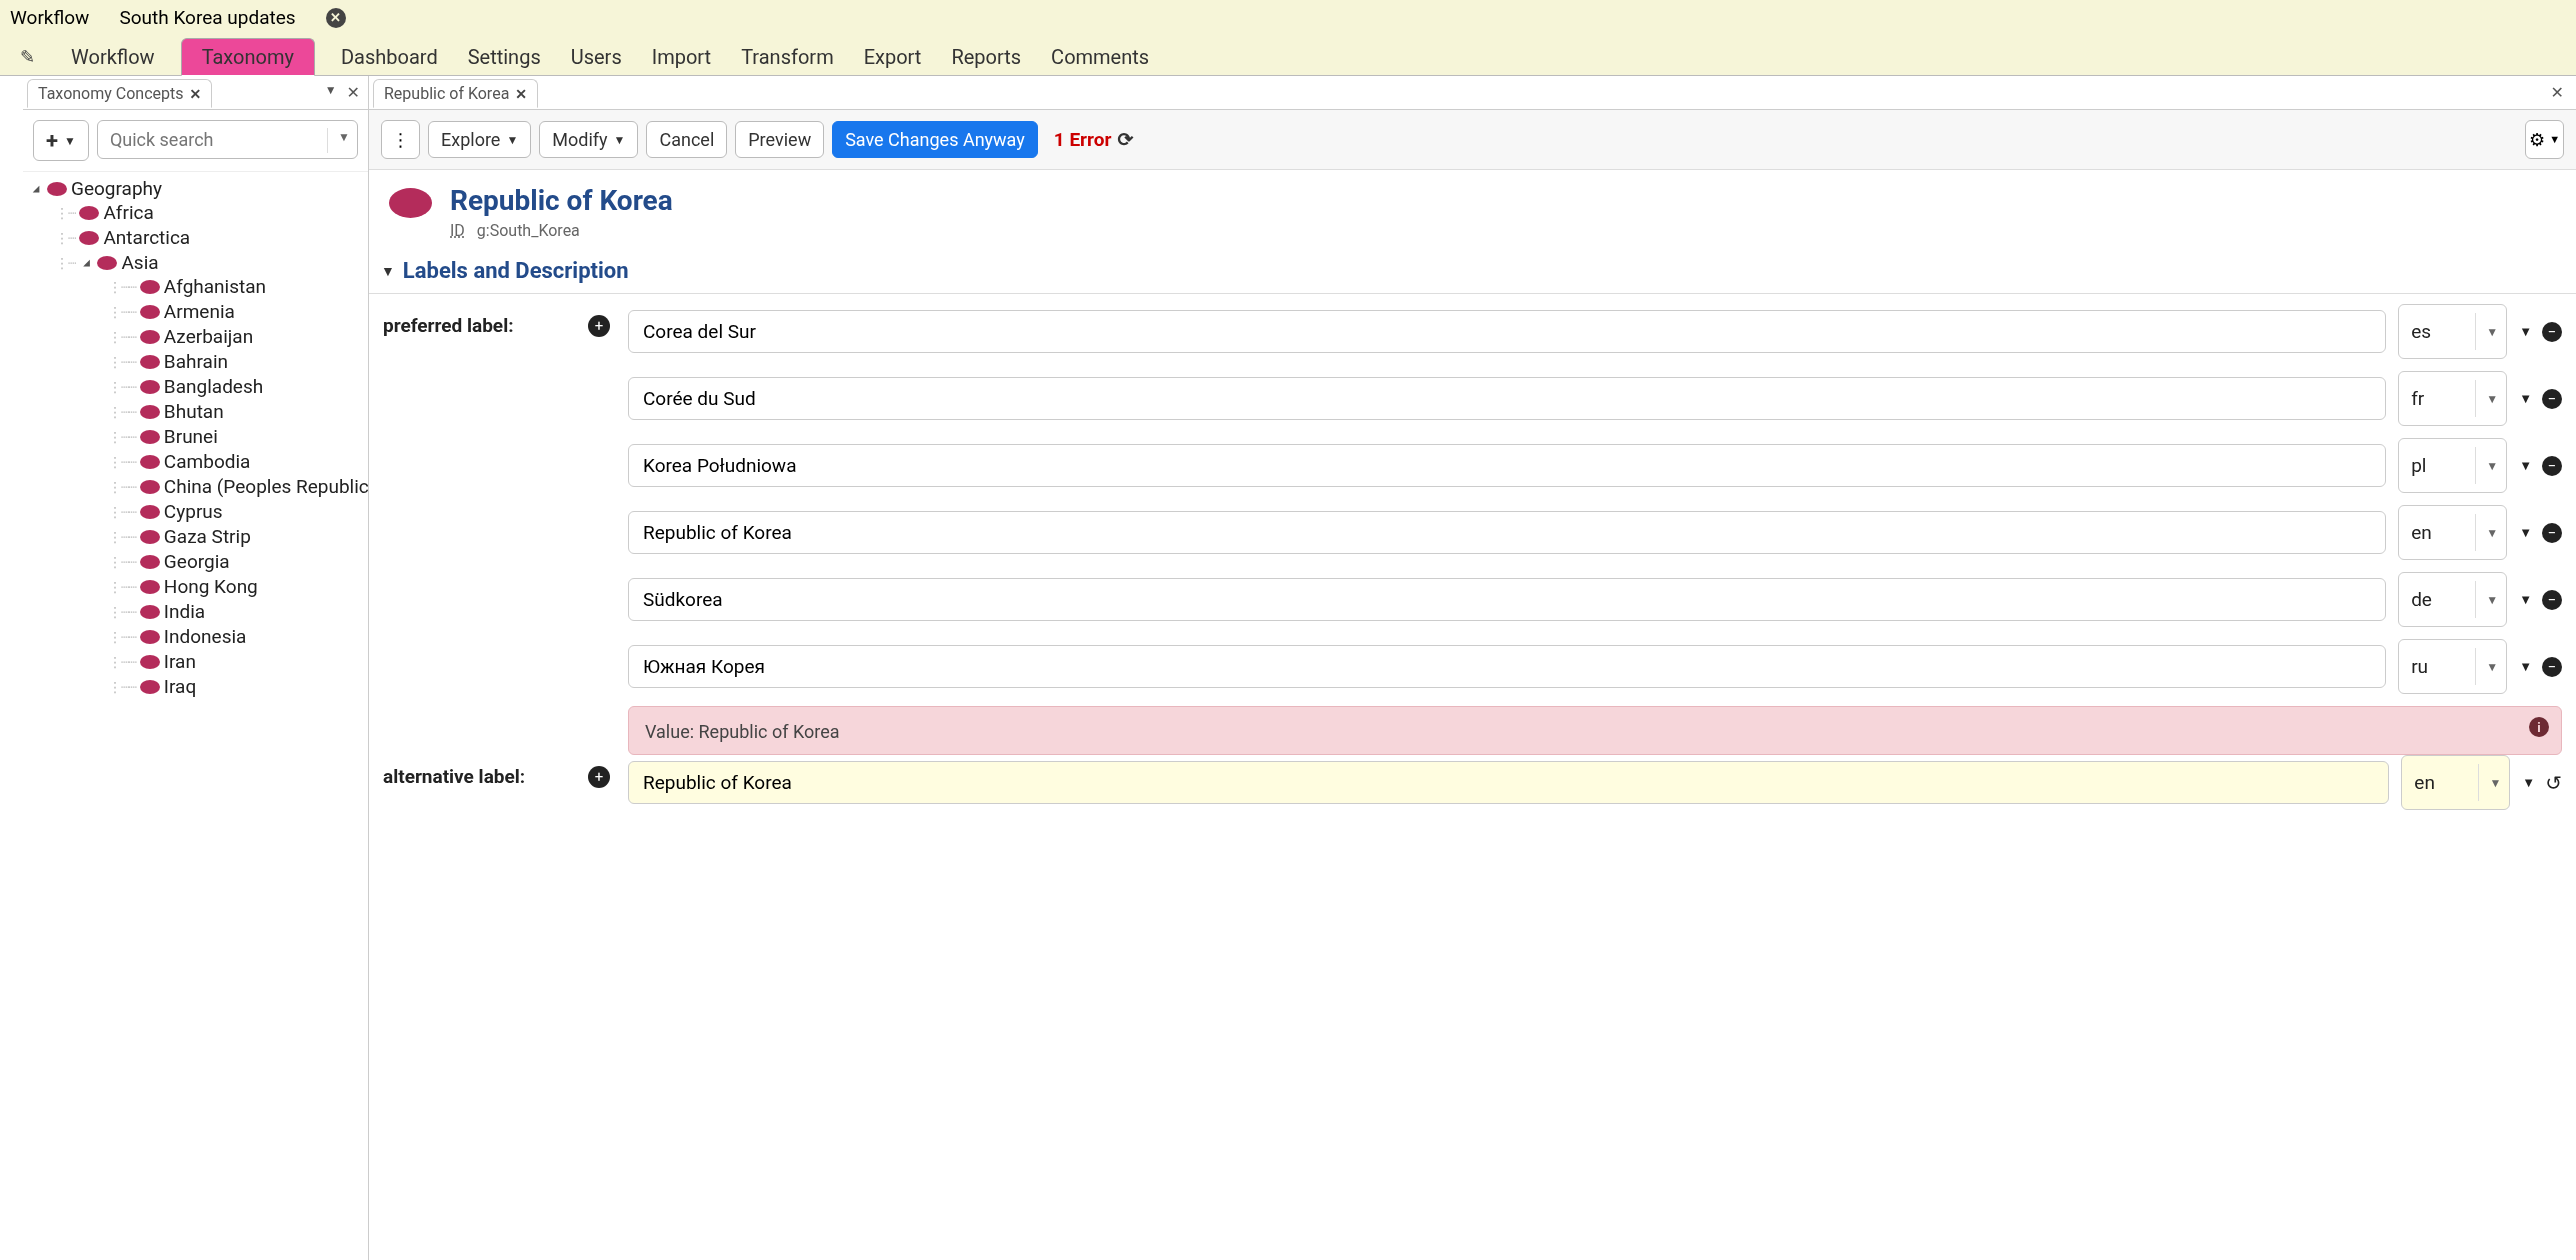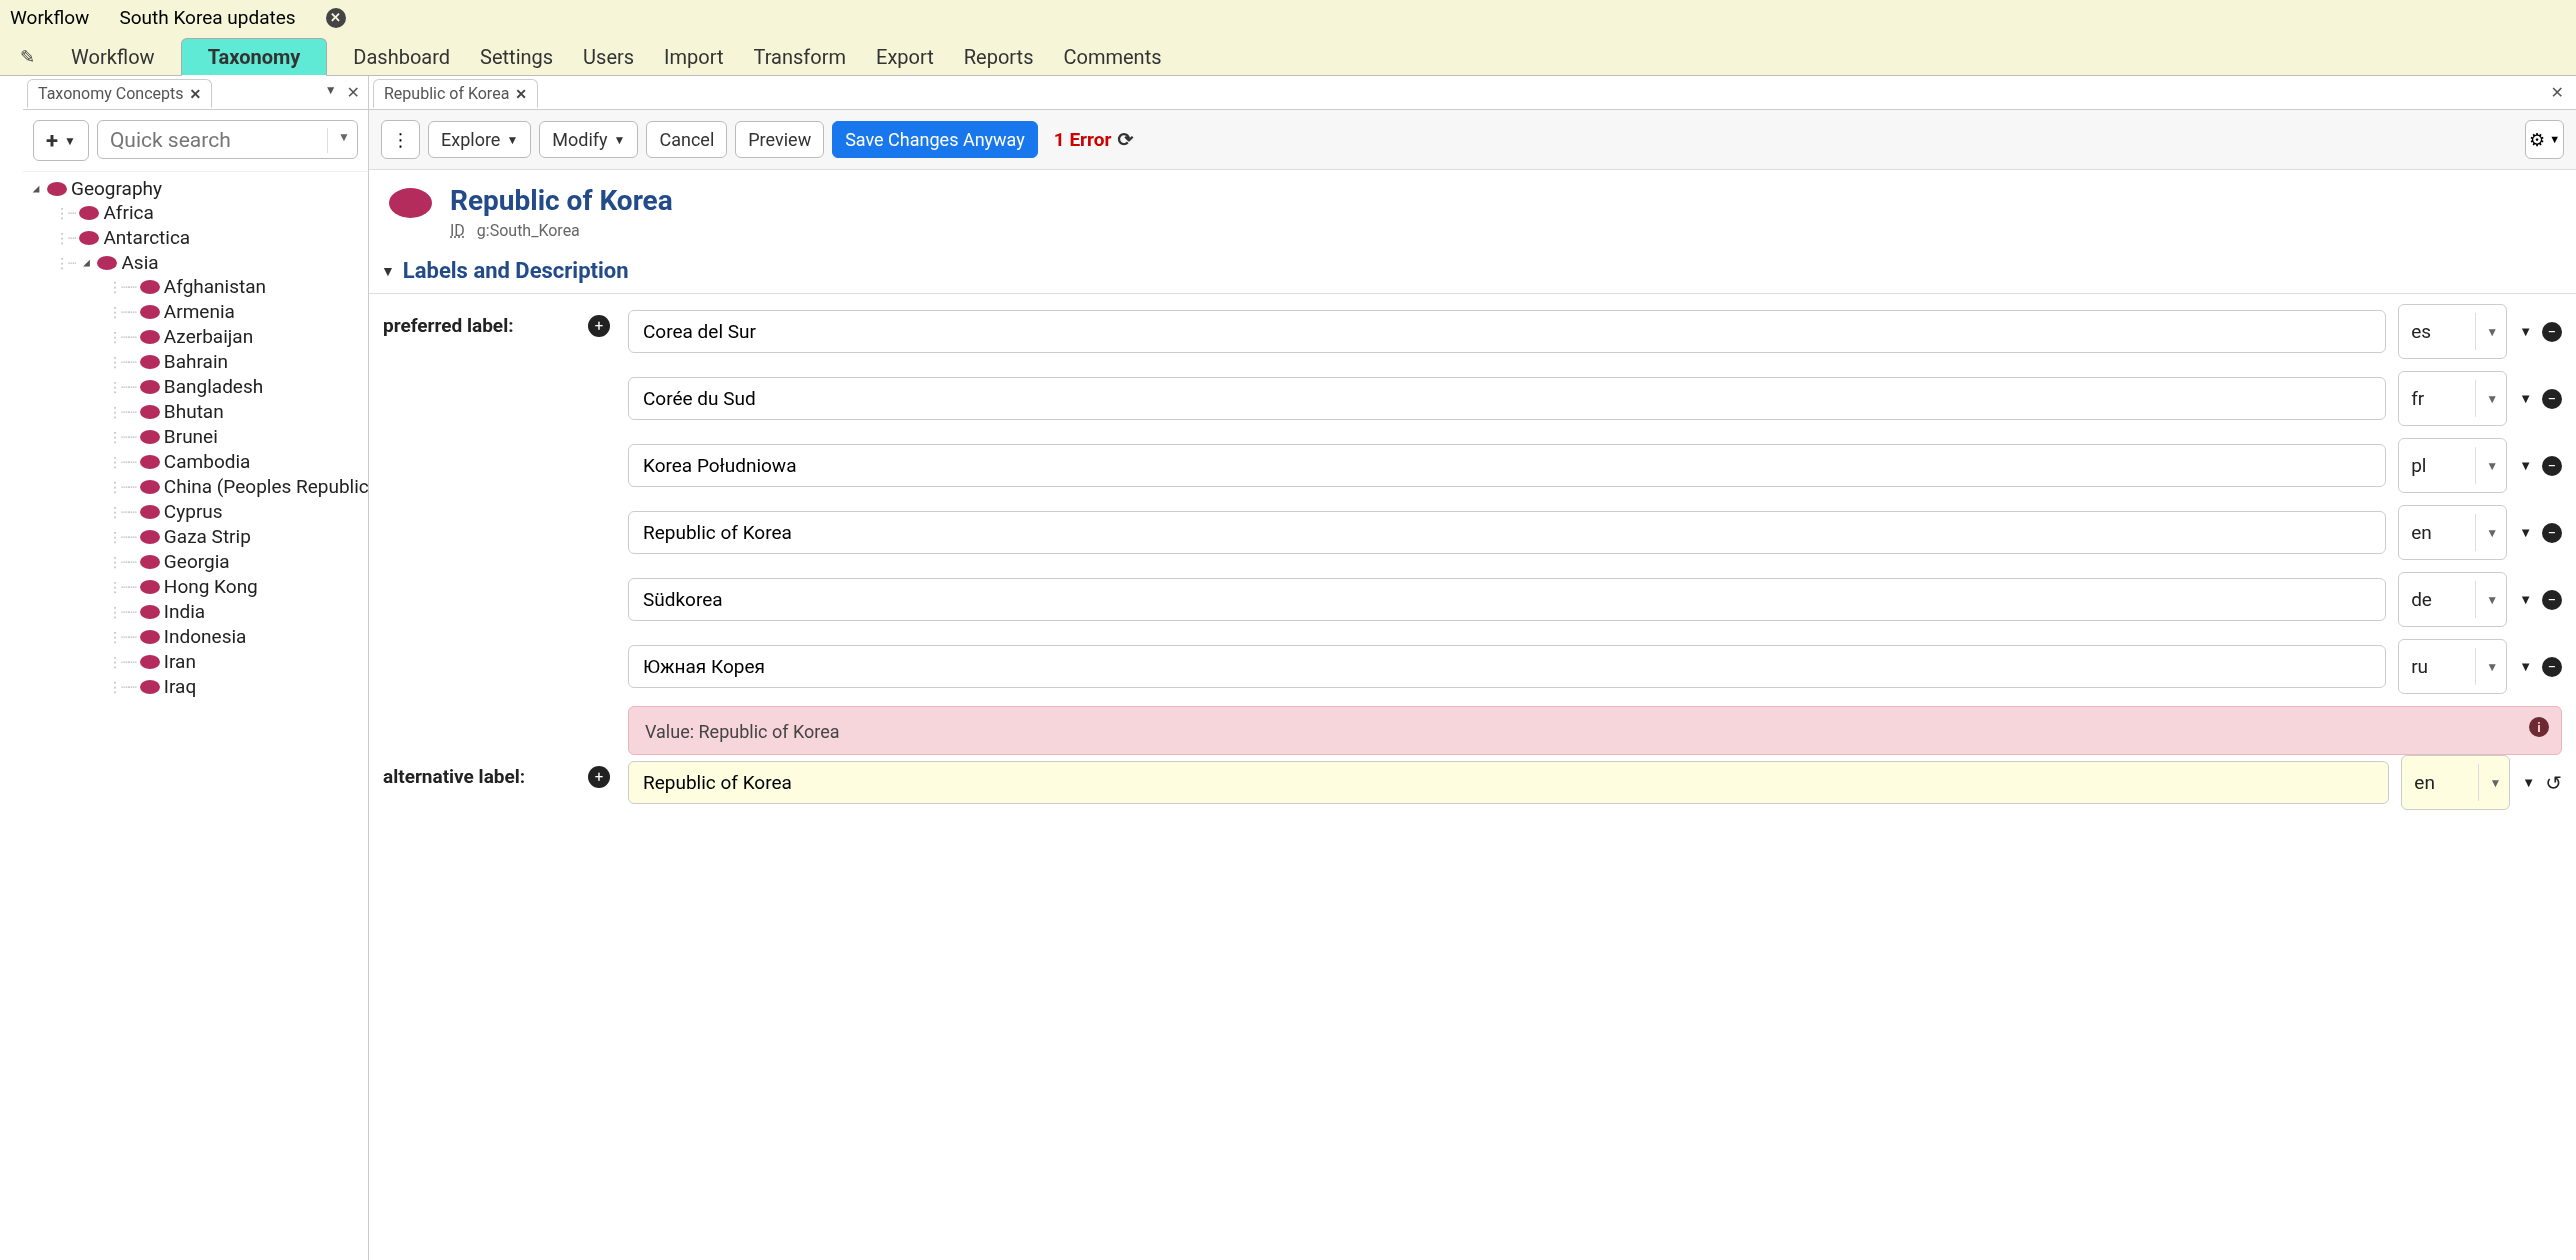--- a/index.html
+++ b/index.html
@@ -23,22 +23,22 @@
 
   
   .nav-row {
     display:flex; align-items:flex-end; gap:22px; padding: 4px 10px 0 10px;
   }
   .pencil { color:#444; font-size:18px; margin-right:10px; margin-bottom:8px; }
   .nav-item {
     color:#333; font-size:20px; padding:6px 4px; cursor:pointer;
   }
   .nav-item.active {
-    background:#5eead4; border:1px solid #aaa; border-bottom:1px solid #fff;
-    border-radius:6px 6px 0 0; font-weight:700; padding:6px 26px;
+    background:#ec4899; border:1px solid #aaa; border-bottom:1px solid #fff;
+    border-radius:6px 6px 0 0; font-weight:400; padding:6px 20px;
     position:relative; top:1px;
   }
 
   .workspace {
     flex:1; display:flex; min-height:0; border-top:1px solid #bbb;
   }
 
   
   .sidebar {
     width:346px; border-right:1px solid #ccc; display:flex; flex-direction:column;
@@ -61,21 +61,21 @@
   }
   .btn {
     border:1px solid #bbb; background:#fff; border-radius:6px; padding:7px 12px;
     font-size:18px; color:#333; display:inline-flex; align-items:center; gap:6px; cursor:pointer;
   }
   .btn .caret { font-size:12px; }
   .btn.primary { background:#1877ed; color:#fff; border-color:#1877ed; }
   .search-wrap { flex:1; position:relative; }
   .search-wrap input {
     width:100%; height:39px; border:1px solid #bbb; border-radius:6px;
-    padding:0 36px 0 12px; font-size:21px; color:#737373;
+    padding:0 36px 0 12px; font-size:18px; color:#737373;
   }
   .search-wrap .sep { position:absolute; right:30px; top:8px; bottom:8px; width:1px; background:#ddd; }
   .search-wrap .dd { position:absolute; right:8px; top:10px; color:#666; font-size:12px; }
 
   .tree { flex:1; overflow:auto; padding:4px 6px 10px 6px; font-size:19px; }
   .tree ul { list-style:none; margin:0; padding:0; }
   .tree li { padding:1px 0 1px 0; white-space:nowrap; }
   .tree .row { display:flex; align-items:center; gap:4px; }
   .toggle { width:14px; text-align:center; color:#555; font-size:11px; font-family:monospace; }
   .dotline { color:#bbb; font-size:14px; letter-spacing:-1px; display:inline-block; }

